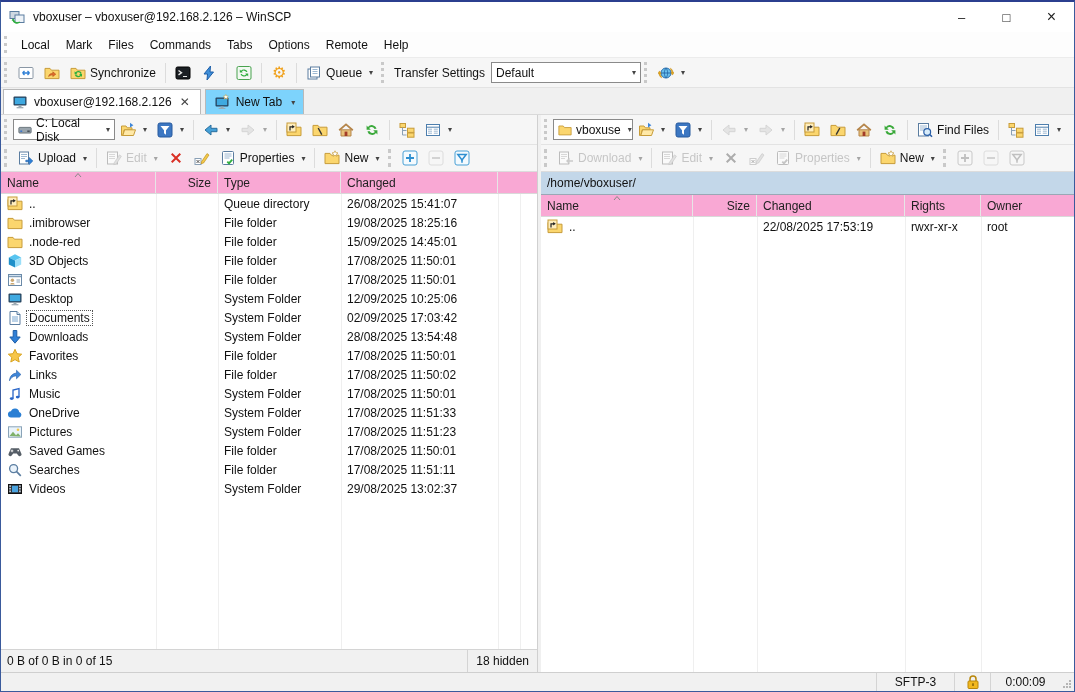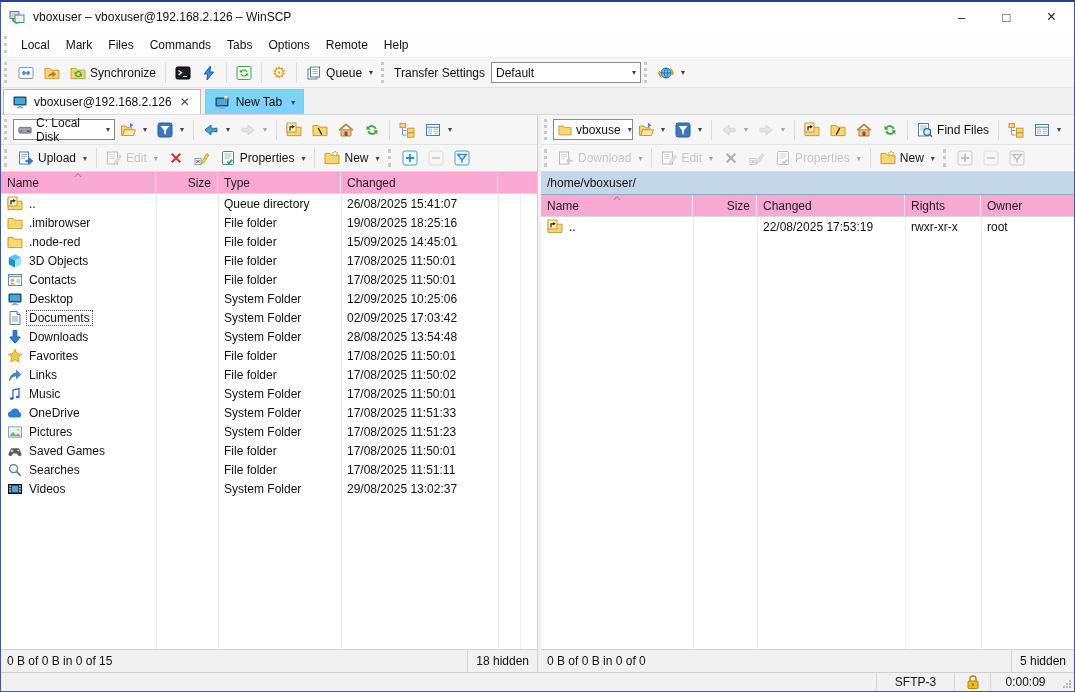--- a/index.html
+++ b/index.html
@@ -948,24 +948,20 @@
               </span>
               <span class="fname">..</span>
             </span>
             <span class="cell r" style="width: 64px;"></span>
             <span class="cell " style="width: 148px;">22/08/2025 17:53:19</span>
             <span class="cell " style="width: 76px;">rwxr-xr-x</span>
             <span class="cell " style="width: 90px;">root</span>
           </div>
         </div>
 
-      <div class="pstatus">
-        <span class="main">0 B of 0 B in 0 of 0</span>
-        <span class="hid">5 hidden</span>
-      </div>
     </div>
   </div>
 
   <div class="statusbar">
     <span class="fill"></span>
     <span class="scell" style="width:78px;">
         <span>SFTP-3</span>
       </span>
     <span class="scell" style="width:36px;">
         <span class="ic">

